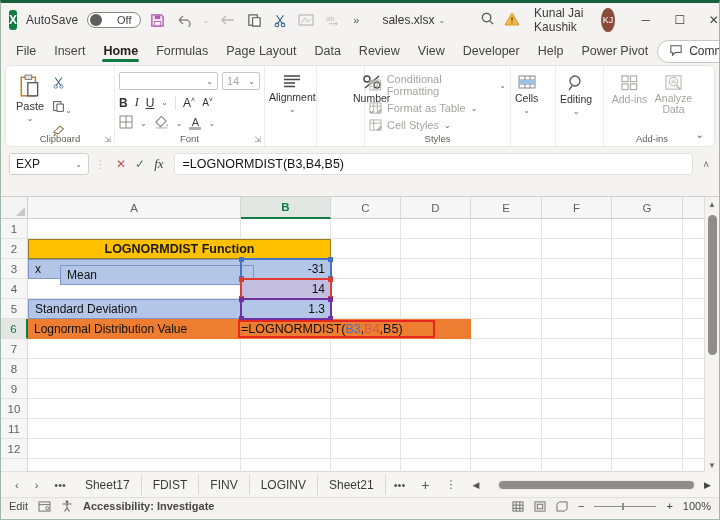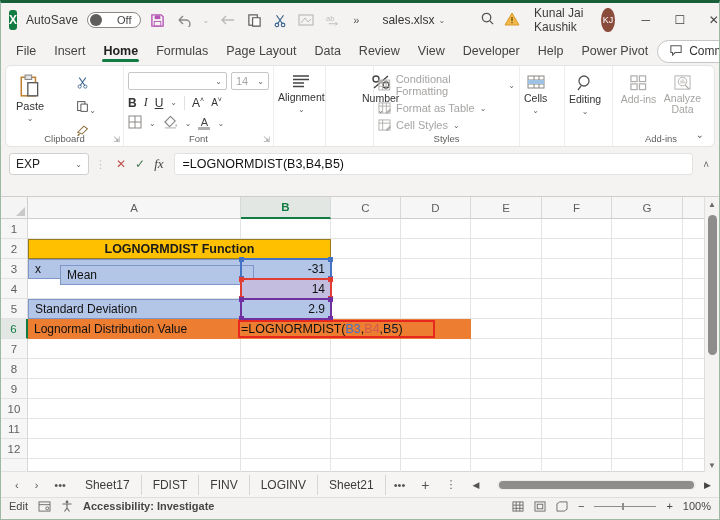--- a/index.html
+++ b/index.html
@@ -227,21 +227,21 @@
         </span>
         <span>Comments</span>
       </div>
 
     </div>
   </div>
 
   <div class="ribbon">
     <div class="ribbon-panel">
 
-      <div class="rgroup" style="width:118px;gap:24px;">
+      <div class="rgroup" style="width:109px;">
         <div class="bigbtn">
           <svg width="22" height="24" viewBox="0 0 20 22">
               <rect x="2" y="3" width="13" height="17" fill="none" stroke="#c08030" stroke-width="1.4"></rect>
               <rect x="5.5" y="1" width="6" height="4" fill="#e6e6e6" stroke="#888"></rect>
               <rect x="8" y="8" width="9" height="12" fill="#fff" stroke="#555" stroke-width="1.2"></rect>
             </svg>
           <span>Paste</span>
           <span class="chev">⌄</span>
         </div>
         <div class="smallcol">
@@ -602,21 +602,21 @@
     <div class="overlay lbl-cell" style="left:27px; top:68px; width:194px;margin-left:32px;">
         <span>Mean</span>
       </div>
     <div class="overlay val-cell" style="left:240px; top:82px; width:90px; background:#c3bddf;">
         <span>14</span>
       </div>
     <div class="overlay lbl-cell" style="left:27px; top:102px; width:213px;">
         <span>Standard Deviation</span>
       </div>
     <div class="overlay val-cell" style="left:240px; top:102px; width:90px;">
-        <span>2.9</span>
+        <span>1.3</span>
       </div>
 
     <div class="overlay orange-row">
       <span class="orange-lbl">Lognormal Distribution Value</span>
       <span class="fml">
         <span>=LOGNORMDIST(</span>
           <span class="ref-b">B3</span>
           <span>,</span>
           <span class="ref-r">B4</span>
           <span>,</span>

